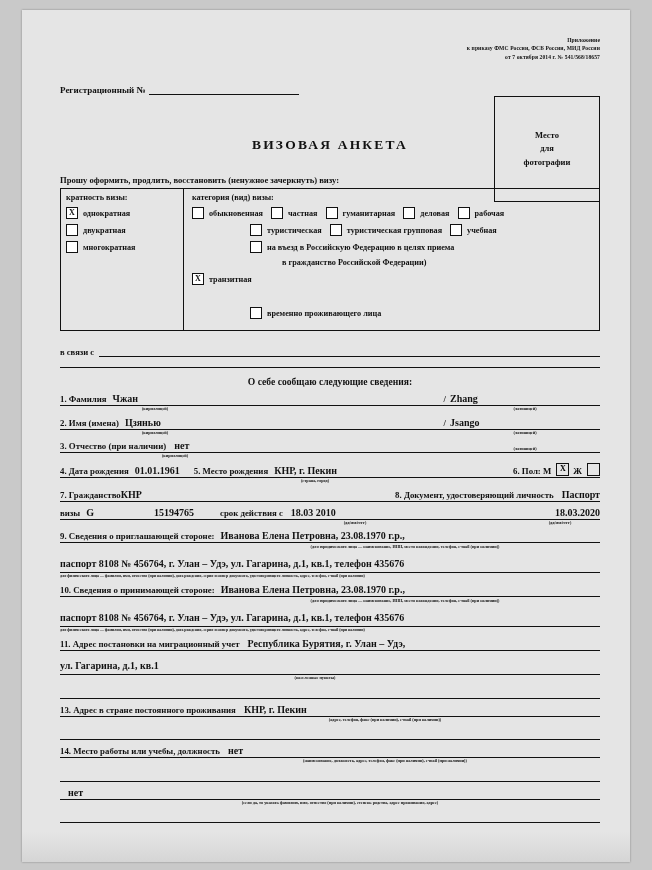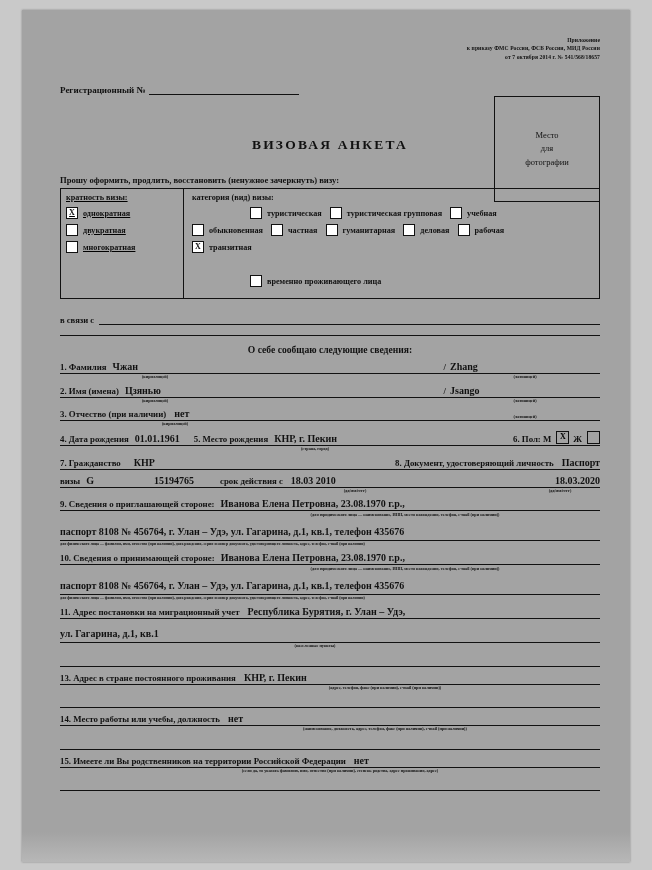--- a/index.html
+++ b/index.html
@@ -3,51 +3,51 @@
 <meta charset="utf-8">
 <style>
   html,body{margin:0;padding:0;background:#c8c8c8;}
   body{font-family:"Liberation Serif", serif;}
   .page{
     width:652px;height:870px;position:relative;background:#c9c9c9;
     overflow:hidden;
   }
   .sheet{
     position:absolute;left:22px;top:10px;width:608px;height:852px;
-    background:#a3a3a3;
+    background:#e5e5e5;
     box-shadow:0 0 2px rgba(0,0,0,.35);
     overflow:hidden;
   }
   .inner{position:absolute;left:38px;top:26px;width:540px;}
 
   .hdr{
     text-align:right;font-size:5.6px;line-height:1.5;letter-spacing:.1px;
     font-weight:bold;color:#111;margin-bottom:22px;
   }
   .hdr div:first-child{font-size:5.6px;}
 
   .regline{display:flex;align-items:flex-end;gap:4px;margin-top:4px;}
   .regline .lbl{font-size:9px;font-weight:bold;color:#111;}
   .regline .fill{flex:0 0 150px;border-bottom:1px solid #111;height:11px;}
 
   .photobox{
     position:absolute;right:0;top:60px;width:104px;height:104px;border:1px solid #111;
     display:flex;flex-direction:column;align-items:center;justify-content:center;
-    font-size:8.5px;line-height:1.6;font-weight:normal;color:#111;text-align:center;
+    font-size:8.5px;line-height:1.6;font-weight:bold;color:#111;text-align:center;
   }
 
   .title{
     text-align:center;font-size:13.5px;font-weight:bold;letter-spacing:2.2px;
     margin-top:42px;margin-bottom:22px;color:#111;
   }
 
   .ask{font-size:8.6px;font-weight:bold;color:#111;margin-bottom:3px;}
 
   .visabox{display:flex;border:1px solid #111;}
-  .col-left{width:112px;border-right:1px solid #111;padding:4px 5px 6px 5px;text-decoration:underline;}
+  .col-left{width:112px;border-right:1px solid #111;padding:4px 5px 6px 5px;}
   .col-right{flex:1;padding:4px 6px 6px 8px;}
   .colhdr{font-size:8.2px;font-weight:bold;color:#111;margin-bottom:4px;}
   .opt{display:flex;align-items:center;gap:5px;margin:5px 0;font-size:8.2px;color:#111;font-weight:bold;}
   .cb{
     width:10px;height:10px;border:1px solid #111;display:inline-block;flex:0 0 10px;
     font-size:8px;line-height:9px;text-align:center;font-weight:bold;background:#fff;
   }
   .row-opts{display:flex;align-items:center;gap:8px;margin:5px 0;flex-wrap:nowrap;}
   .row-opts .opt{margin:0;}
   .subline{font-size:8.2px;font-weight:bold;color:#111;margin:2px 0 6px 18px;}
@@ -121,58 +121,65 @@
           </div>
           <div class="opt">
             <span class="cb"></span>
             <span>многократная</span>
           </div>
         </div>
 
         <div class="col-right">
           <div class="colhdr">категория (вид) визы:</div>
 
+          <div class="row-opts">
+            <span class="opt">
+              <span class="cb"></span>
+              <span>обыкновенная</span>
+            </span>
+            <span class="opt">
+              <span class="cb"></span>
+              <span>частная</span>
+            </span>
+            <span class="opt">
+              <span class="cb"></span>
+              <span>гуманитарная</span>
+            </span>
+            <span class="opt">
+              <span class="cb"></span>
+              <span>деловая</span>
+            </span>
+            <span class="opt">
+              <span class="cb"></span>
+              <span>рабочая</span>
+            </span>
+          </div>
+
           <div class="row-opts" style="margin-left:58px;">
             <span class="opt">
               <span class="cb"></span>
               <span>туристическая</span>
             </span>
             <span class="opt">
               <span class="cb"></span>
               <span>туристическая групповая</span>
             </span>
             <span class="opt">
               <span class="cb"></span>
               <span>учебная</span>
             </span>
           </div>
 
-          <div class="row-opts">
-            <span class="opt">
-              <span class="cb"></span>
-              <span>обыкновенная</span>
-            </span>
-            <span class="opt">
-              <span class="cb"></span>
-              <span>частная</span>
-            </span>
-            <span class="opt">
-              <span class="cb"></span>
-              <span>гуманитарная</span>
-            </span>
-            <span class="opt">
-              <span class="cb"></span>
-              <span>деловая</span>
-            </span>
-            <span class="opt">
-              <span class="cb"></span>
-              <span>рабочая</span>
-            </span>
-          </div>
-
+          <div class="row-opts" style="margin-left:58px;">
+            <span class="opt">
+              <span class="cb"></span>
+              <span>на въезд в Российскую Федерацию в целях приема</span>
+            </span>
+          </div>
+          <div class="subline" style="margin-left:90px;">в гражданство Российской Федерации)</div>
 
           <div class="row-opts">
             <span class="opt">
               <span class="cb">X</span>
               <span>транзитная</span>
             </span>
           </div>
 
           <div class="row-opts" style="margin-left:58px;margin-top:22px;">
             <span class="opt">
@@ -239,21 +246,21 @@
         <span class="f" style="margin-left:4px;">Ж</span>
         <span class="sexbox" style="margin-left:5px;"></span>
       </div>
       <div class="capline tight">
         <span style="width:190px;"></span>
         <span class="cap" style="width:130px;">(страна, город)</span>
       </div>
 
       <div class="line flex">
         <span class="f">7. Гражданство</span>
-        <span class="val" style="margin-left:13px;">КНР</span>
+        <span class="val" style="margin-left:0;">КНР</span>
         <span class="grow"></span>
         <span class="f">8. Документ, удостоверяющий личность</span>
         <span class="val" style="margin-left:8px;">Паспорт</span>
       </div>
 
       <div class="line flex">
         <span class="f">визы</span>
         <span class="val" style="margin-left:6px;">G</span>
         <span class="val" style="margin-left:60px;">15194765</span>
         <span class="f" style="margin-left:26px;">срок действия с</span>
@@ -316,21 +323,20 @@
         <span class="f">14. Место работы или учебы, должность</span>
         <span class="val" style="margin-left:8px;">нет</span>
       </div>
       <div class="capline tight">
         <span style="width:215px;"></span>
         <span class="cap" style="width:220px;">(наименование, должность, адрес, телефон, факс (при наличии), e-mail (при наличии))</span>
       </div>
       <div class="line"></div>
 
       <div class="line flex">
-        <span class="f">15. Имеете ли Вы родственников на территории Российской Федерации</span>
         <span class="val" style="margin-left:8px;">нет</span>
       </div>
       <div class="capline tight">
         <span style="width:130px;"></span>
         <span class="cap" style="width:300px;">(если да, то указать фамилию, имя, отчество (при наличии), степень родства, адрес проживания, адрес)</span>
       </div>
       <div class="line"></div>
 
       <div class="spacer"></div>
     </div>

